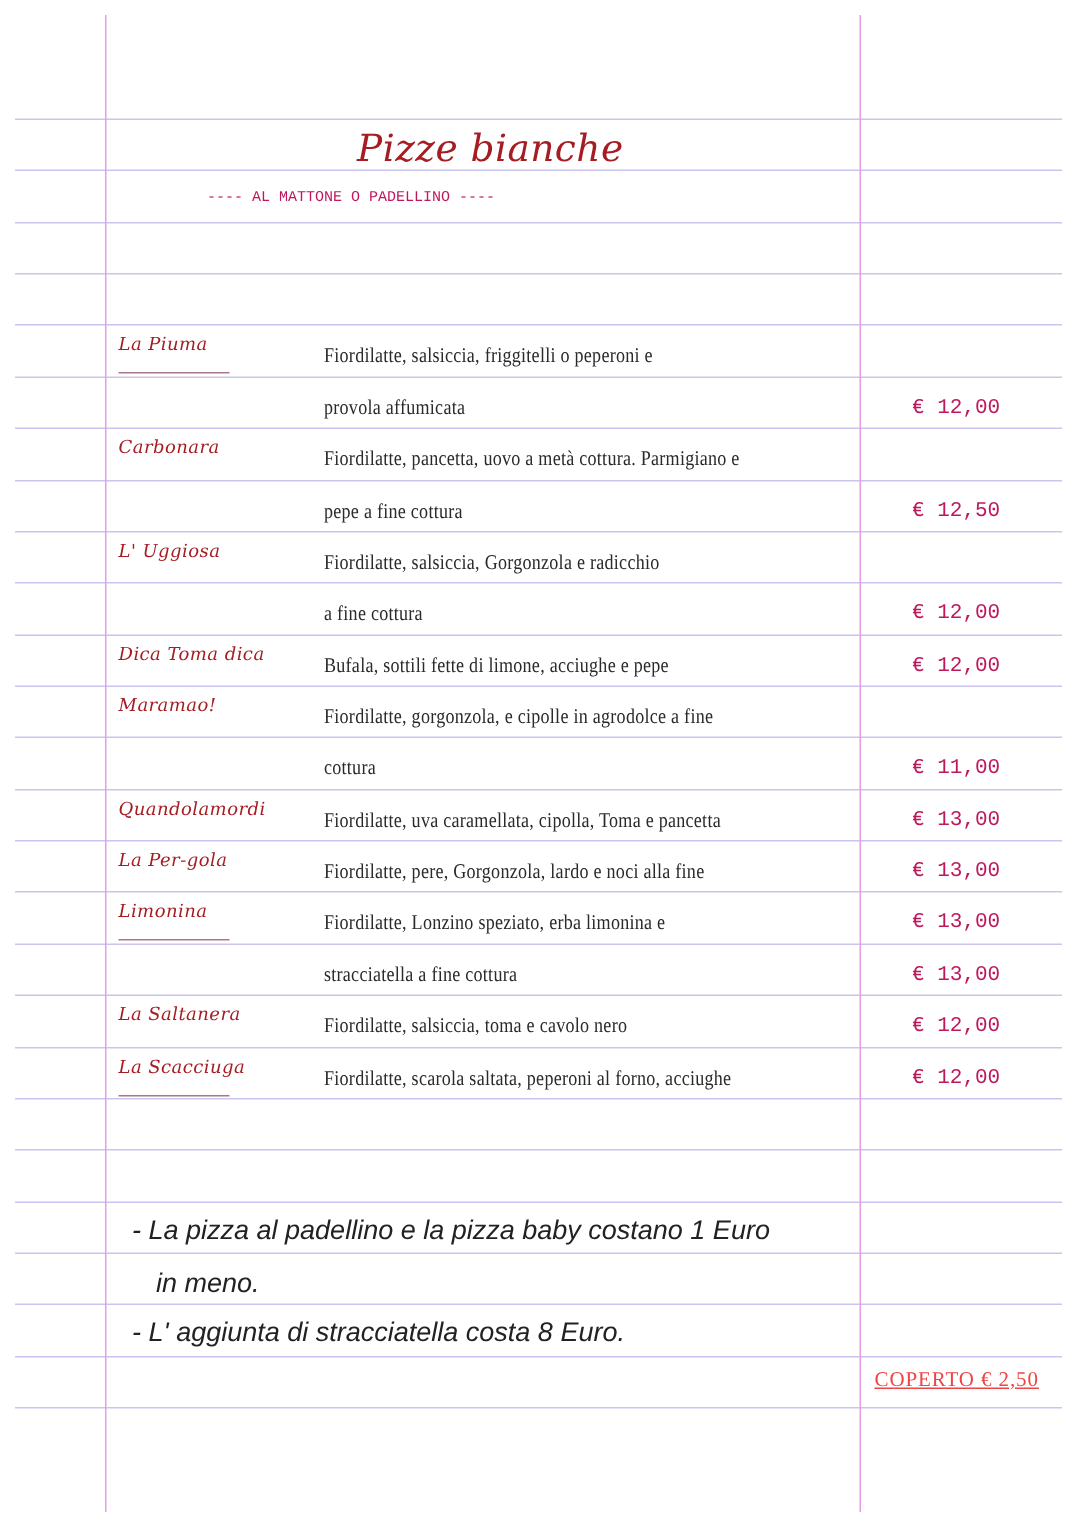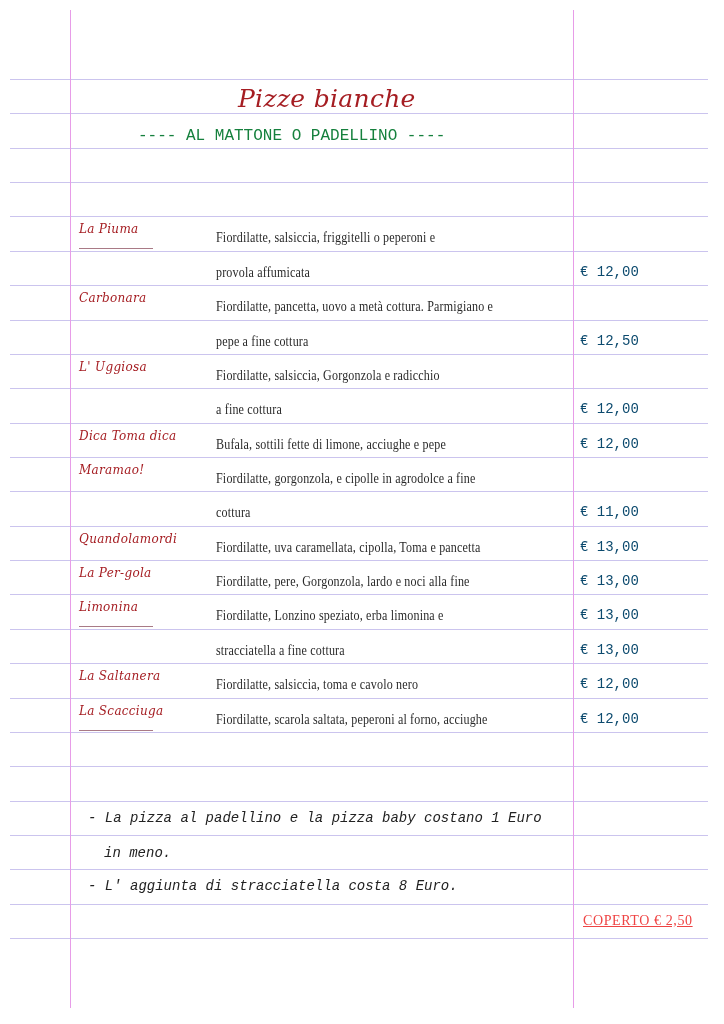--- a/index.html
+++ b/index.html
@@ -8,43 +8,43 @@
     .vline { position:absolute; top:10px; width:1px; height:998px; background:#e79ce8; }
     .script {
       font-family: "DejaVu Serif", serif;
       font-style: italic;
       color:#a51d22;
       letter-spacing:0.3px;
     }
     .title { position:absolute; left:238px; top:84px; font-size:25px; }
     .subtitle {
       position:absolute; left:138px; top:127px;
-      font-family:"Liberation Mono", monospace; font-size:16px; color:#15803d;
+      font-family:"Liberation Mono", monospace; font-size:10px; color:#be185d;
       white-space:pre;
     }
     .row { position:absolute; left:0; width:724px; height:34px; }
     .name {
       position:absolute; left:79px; top:6px;
       font-size:12px; white-space:nowrap;
     }
     .name.under::after {
       content:""; position:absolute; left:0; top:26px; width:74px; height:1px; background:#a97a86;
     }
     .desc {
       position:absolute; left:216px; top:14px;
       font-family:"Liberation Serif", serif; font-size:14px; color:#2a2a2a; white-space:nowrap;
       transform:scaleX(0.86); transform-origin:left center; letter-spacing:0.2px;
     }
     .price {
-      position:absolute; left:580px; top:13px;
-      font-family:"Liberation Mono", monospace; font-size:14px; color:#0c4a6e; white-space:pre;
+      position:absolute; left:608px; top:13px;
+      font-family:"Liberation Mono", monospace; font-size:14px; color:#be185d; white-space:pre;
     }
     .note {
-      position:absolute; font-family:Liberation Mono, monospace; font-style:italic;
-      font-size:14px; color:#222; white-space:nowrap;
+      position:absolute; font-family:Liberation Sans, sans-serif; font-style:italic;
+      font-size:18px; color:#222; white-space:nowrap;
     }
     .coperto {
       position:absolute; left:583px; top:913px;
       font-family:"Liberation Serif", serif; font-size:14px; color:#ef4444;
       text-decoration:underline; white-space:pre; letter-spacing:0.6px;
     }
   </style>
 </head>
 <body>
 

